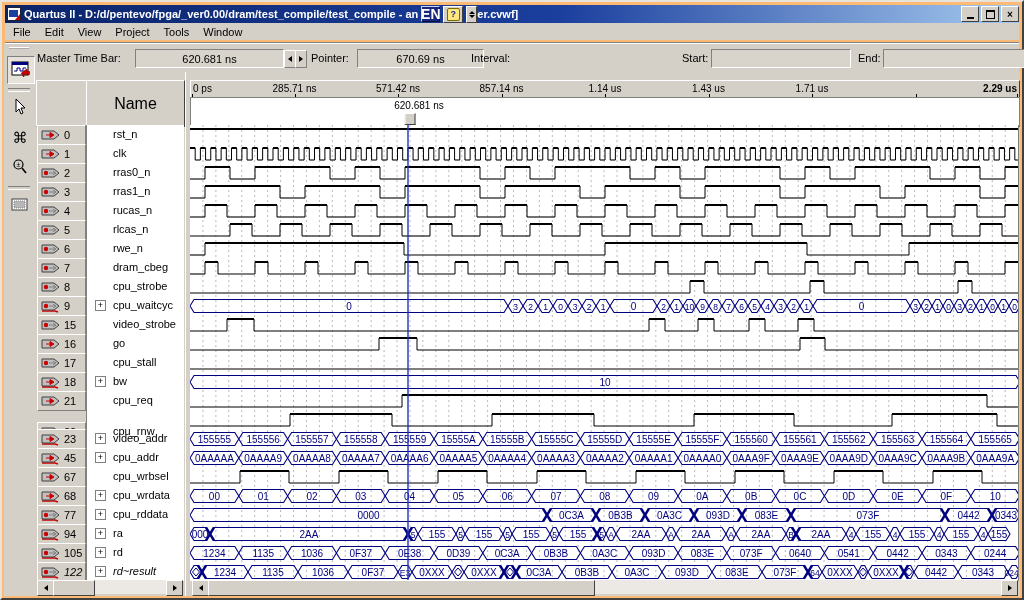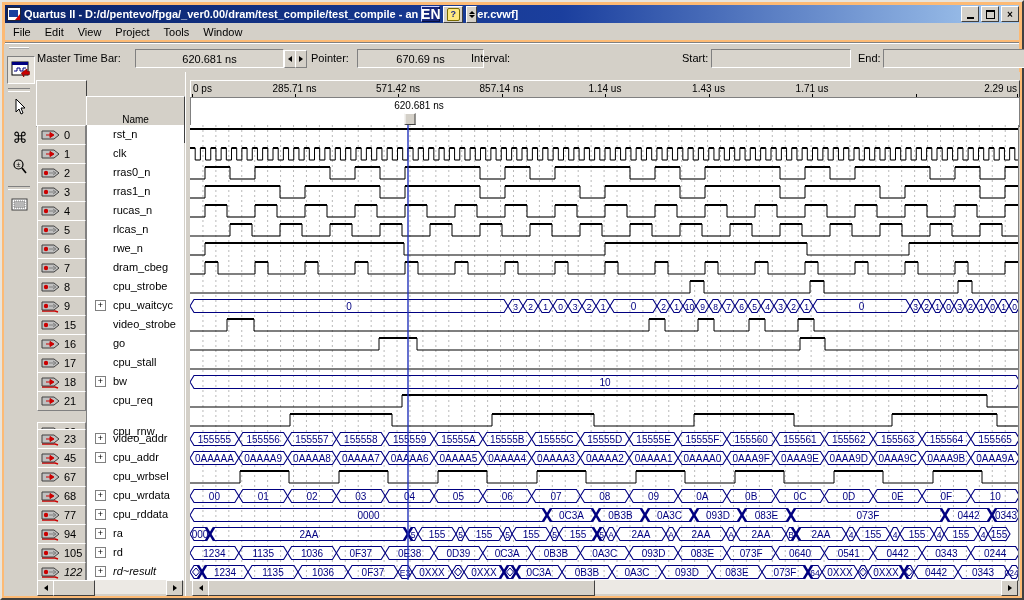--- a/index.html
+++ b/index.html
@@ -55,21 +55,21 @@
   #vtool-grip{position:absolute;left:5px;top:3px;width:20px;height:7px;
     border-top:2px ridge #fff;border-bottom:2px ridge #fff;}
   .vtool-btn{position:absolute;left:3px;width:26px;height:26px;display:flex;align-items:center;justify-content:center;}
   .vtool-btn.pressed{border:1px solid;border-color:#808080 #fff #fff #808080;background:#e6e2da;}
   .vtool-sep{position:absolute;left:4px;width:22px;height:2px;border-top:1px solid #808080;border-bottom:1px solid #fff;}
   .cmd-glyph{font-size:15px;color:#000;line-height:15px;}
   
   #namepane{position:absolute;left:33px;top:70px;width:150px;bottom:2px;background:#d4d0c8;}
   #namehdr-icons{position:absolute;left:1px;top:8px;width:49px;height:45px;}
   #namehdr-name{position:absolute;left:51px;top:8px;width:97px;height:45px;
-    display:flex;align-items:center;justify-content:center;font-size:10px;margin-top:16px;}
+    display:flex;align-items:center;justify-content:center;font-size:16px;}
   #namecol-bg{position:absolute;left:51px;top:53px;width:97px;height:456px;background:#fff;
     border-left:1px solid #808080;}
   .sigrow{position:absolute;left:0;width:150px;height:19px;}
   .sigbtn{position:absolute;left:2px;top:0px;width:47px;height:18px;display:flex;align-items:center;
     font-size:11px;color:#000;}
   .sigbtn svg{margin:0 2px 0 2px;}
   .expandbox{position:absolute;left:60px;top:4px;width:9px;height:9px;background:#fff;
     border:1px solid #808080;font-size:9px;line-height:8px;text-align:center;color:#000;}
   .signame{position:absolute;left:78px;top:3px;font-size:11px;color:#000;white-space:nowrap;}
   
@@ -495,21 +495,21 @@
         <span class="tick-label" style="left: 310.5px; transform: translateX(-50%);">857.14 ns</span>
         <span class="tick-mark" style="left: 310.5px;"></span>
         <span class="tick-label" style="left: 414px; transform: translateX(-50%);">1.14 us</span>
         <span class="tick-mark" style="left: 414px;"></span>
         <span class="tick-label" style="left: 517.5px; transform: translateX(-50%);">1.43 us</span>
         <span class="tick-mark" style="left: 517.5px;"></span>
         <span class="tick-label" style="left: 621px; transform: translateX(-50%);">1.71 us</span>
         <span class="tick-mark" style="left: 621px;"></span>
         <span class="tick-label" style="left: 724.5px; transform: translateX(-50%); margin-top: 26px;">2.0 us</span>
         <span class="tick-mark" style="left: 724.5px;"></span>
-        <span class="tick-label" style="right: 2px;">2.29 us</span>
+        <span class="tick-label" style="right: 2px; font-weight: bold;">2.29 us</span>
         <span class="tick-mark" style="left: 826px;"></span>
       </div>
     <div id="markerband">
       <div id="cursor-label" style="left: 228px;">620.681 ns</div>
       <div id="cursor-handle" style="left: 219px;"></div>
     </div>
     <div id="wavebox">
       <svg id="wavesvg" width="828" height="456">
           <line x1="12.94" y1="0" x2="12.94" y2="456" stroke="#b9b9b9" stroke-width="1" stroke-dasharray="2 3"></line>
           <line x1="25.88" y1="0" x2="25.88" y2="456" stroke="#b9b9b9" stroke-width="1" stroke-dasharray="2 3"></line>

